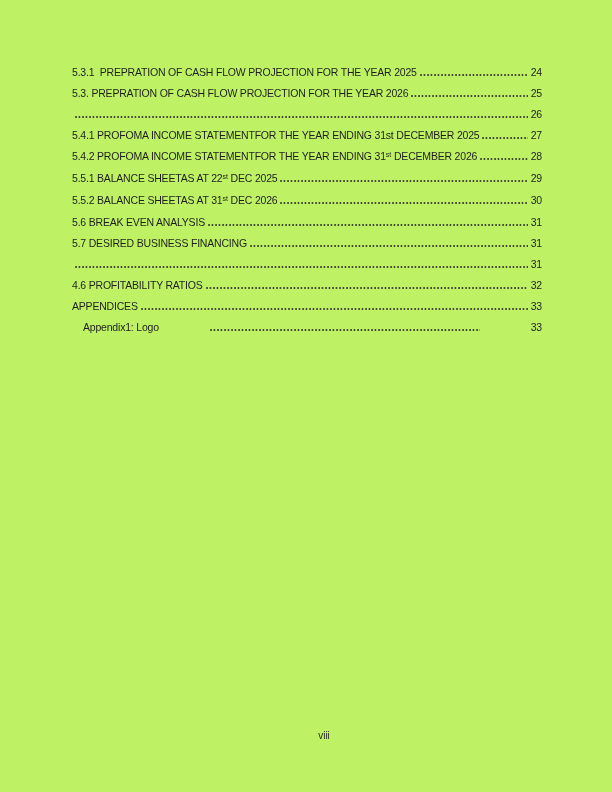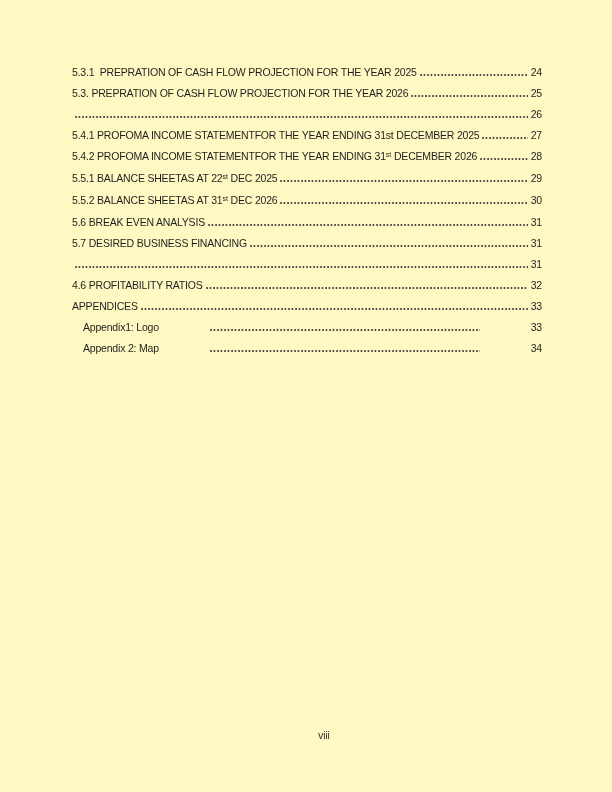--- a/index.html
+++ b/index.html
@@ -11,21 +11,21 @@
     width: 612px;
     height: 792px;
     position: relative;
     overflow: hidden;
     font-family: "Liberation Sans", sans-serif;
     color: #1f1f1f;
   }
   .page {
     position: absolute;
     inset: 0;
-    background: #fef9c3;
+    background: #bef264;
   }
   .toc {
     position: absolute;
     left: 72px;
     right: 70px;
     top: 66px;
   }
   .toc-row {
     display: flex;
     align-items: baseline;
@@ -135,22 +135,17 @@
       <div class="toc-row level-1">
     <span class="toc-text"><span>APPENDICES</span></span>
     <span class="toc-leader"></span>
     <span class="toc-page">33</span>
   </div>
       <div class="toc-row level-2">
     <span class="toc-text"><span>Appendix1: Logo</span></span>
     <span class="toc-leader"></span>
     <span class="toc-page">33</span>
   </div>
-      <div class="toc-row level-2">
-    <span class="toc-text"><span>Appendix 2: Map</span></span>
-    <span class="toc-leader"></span>
-    <span class="toc-page">34</span>
-  </div>
     </div>
   <div class="footer">
     <span>viii</span>
   </div>
 </div>
 
 </body></html>

